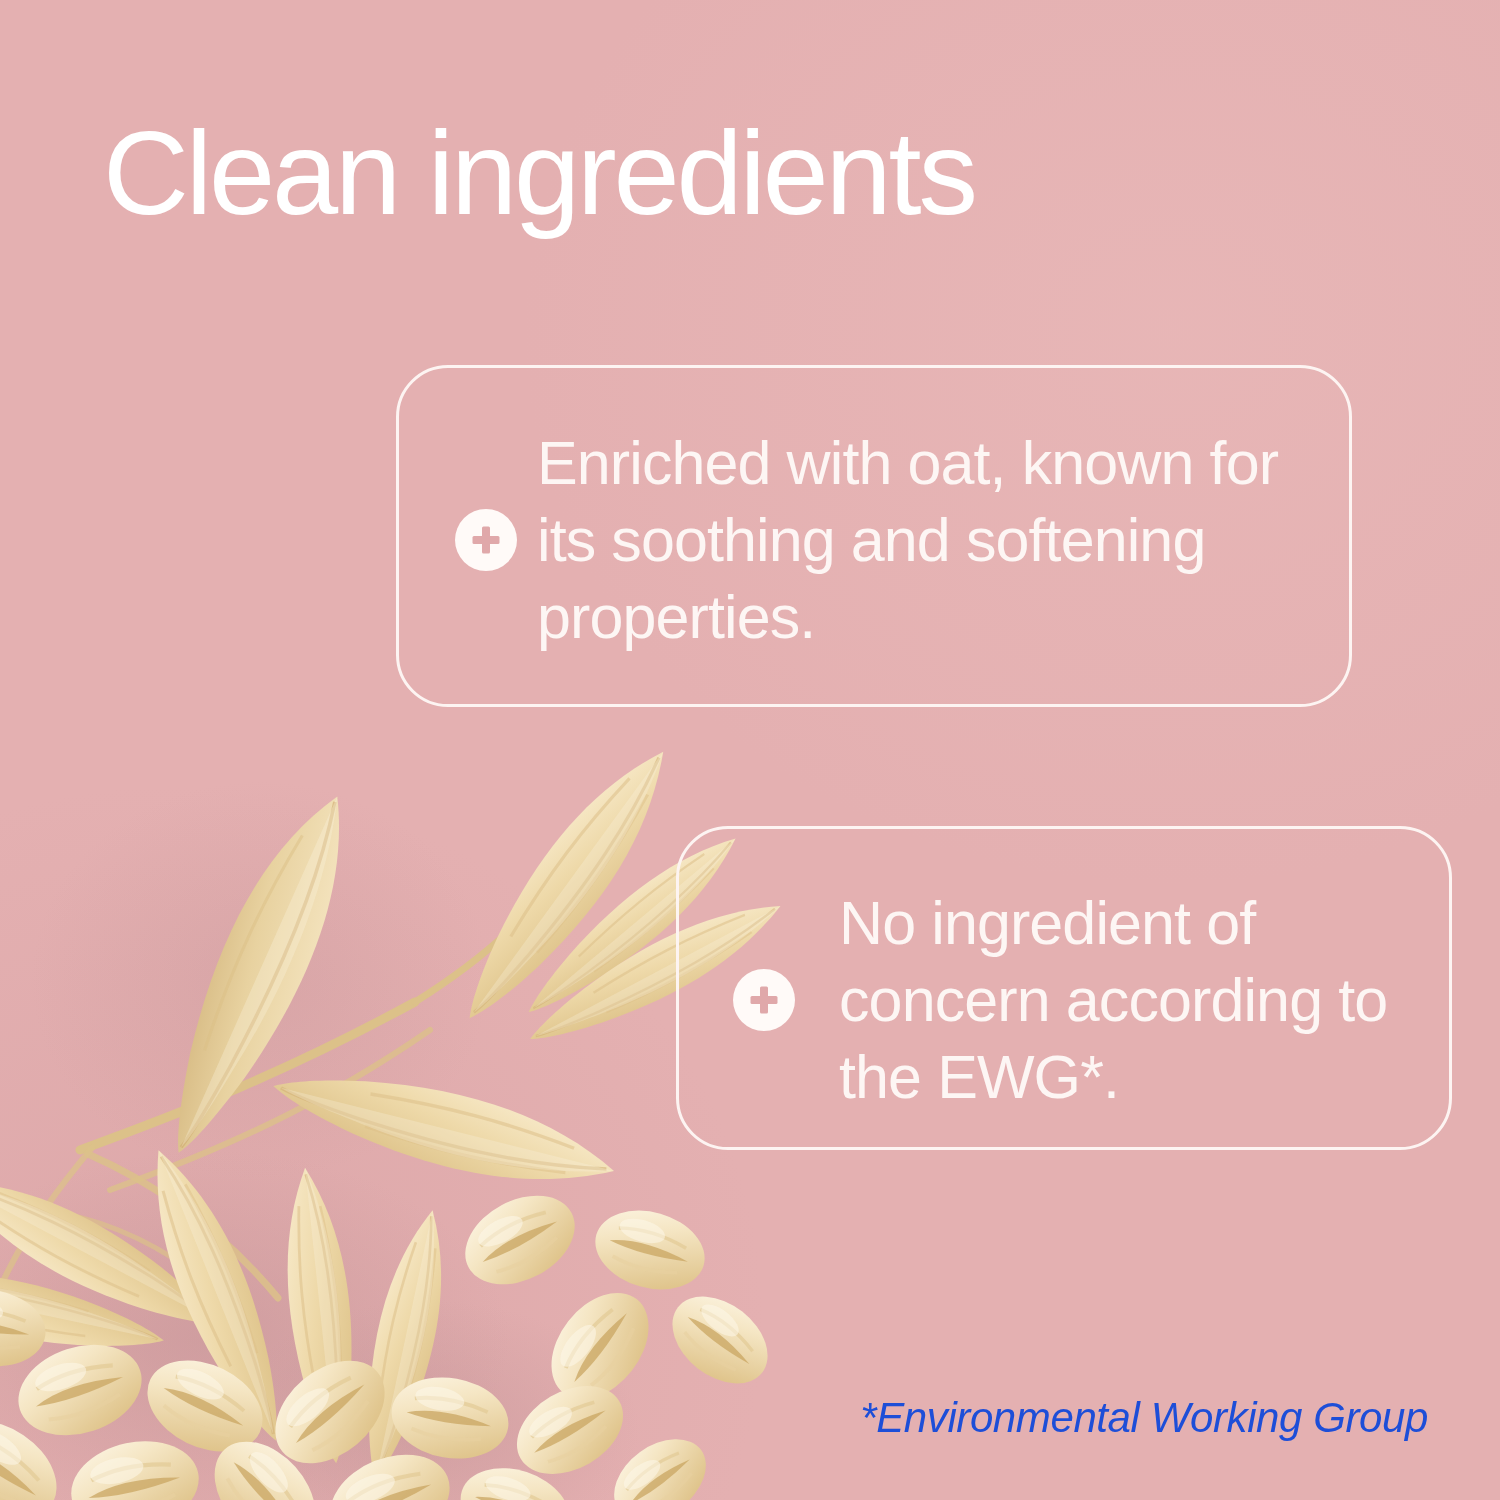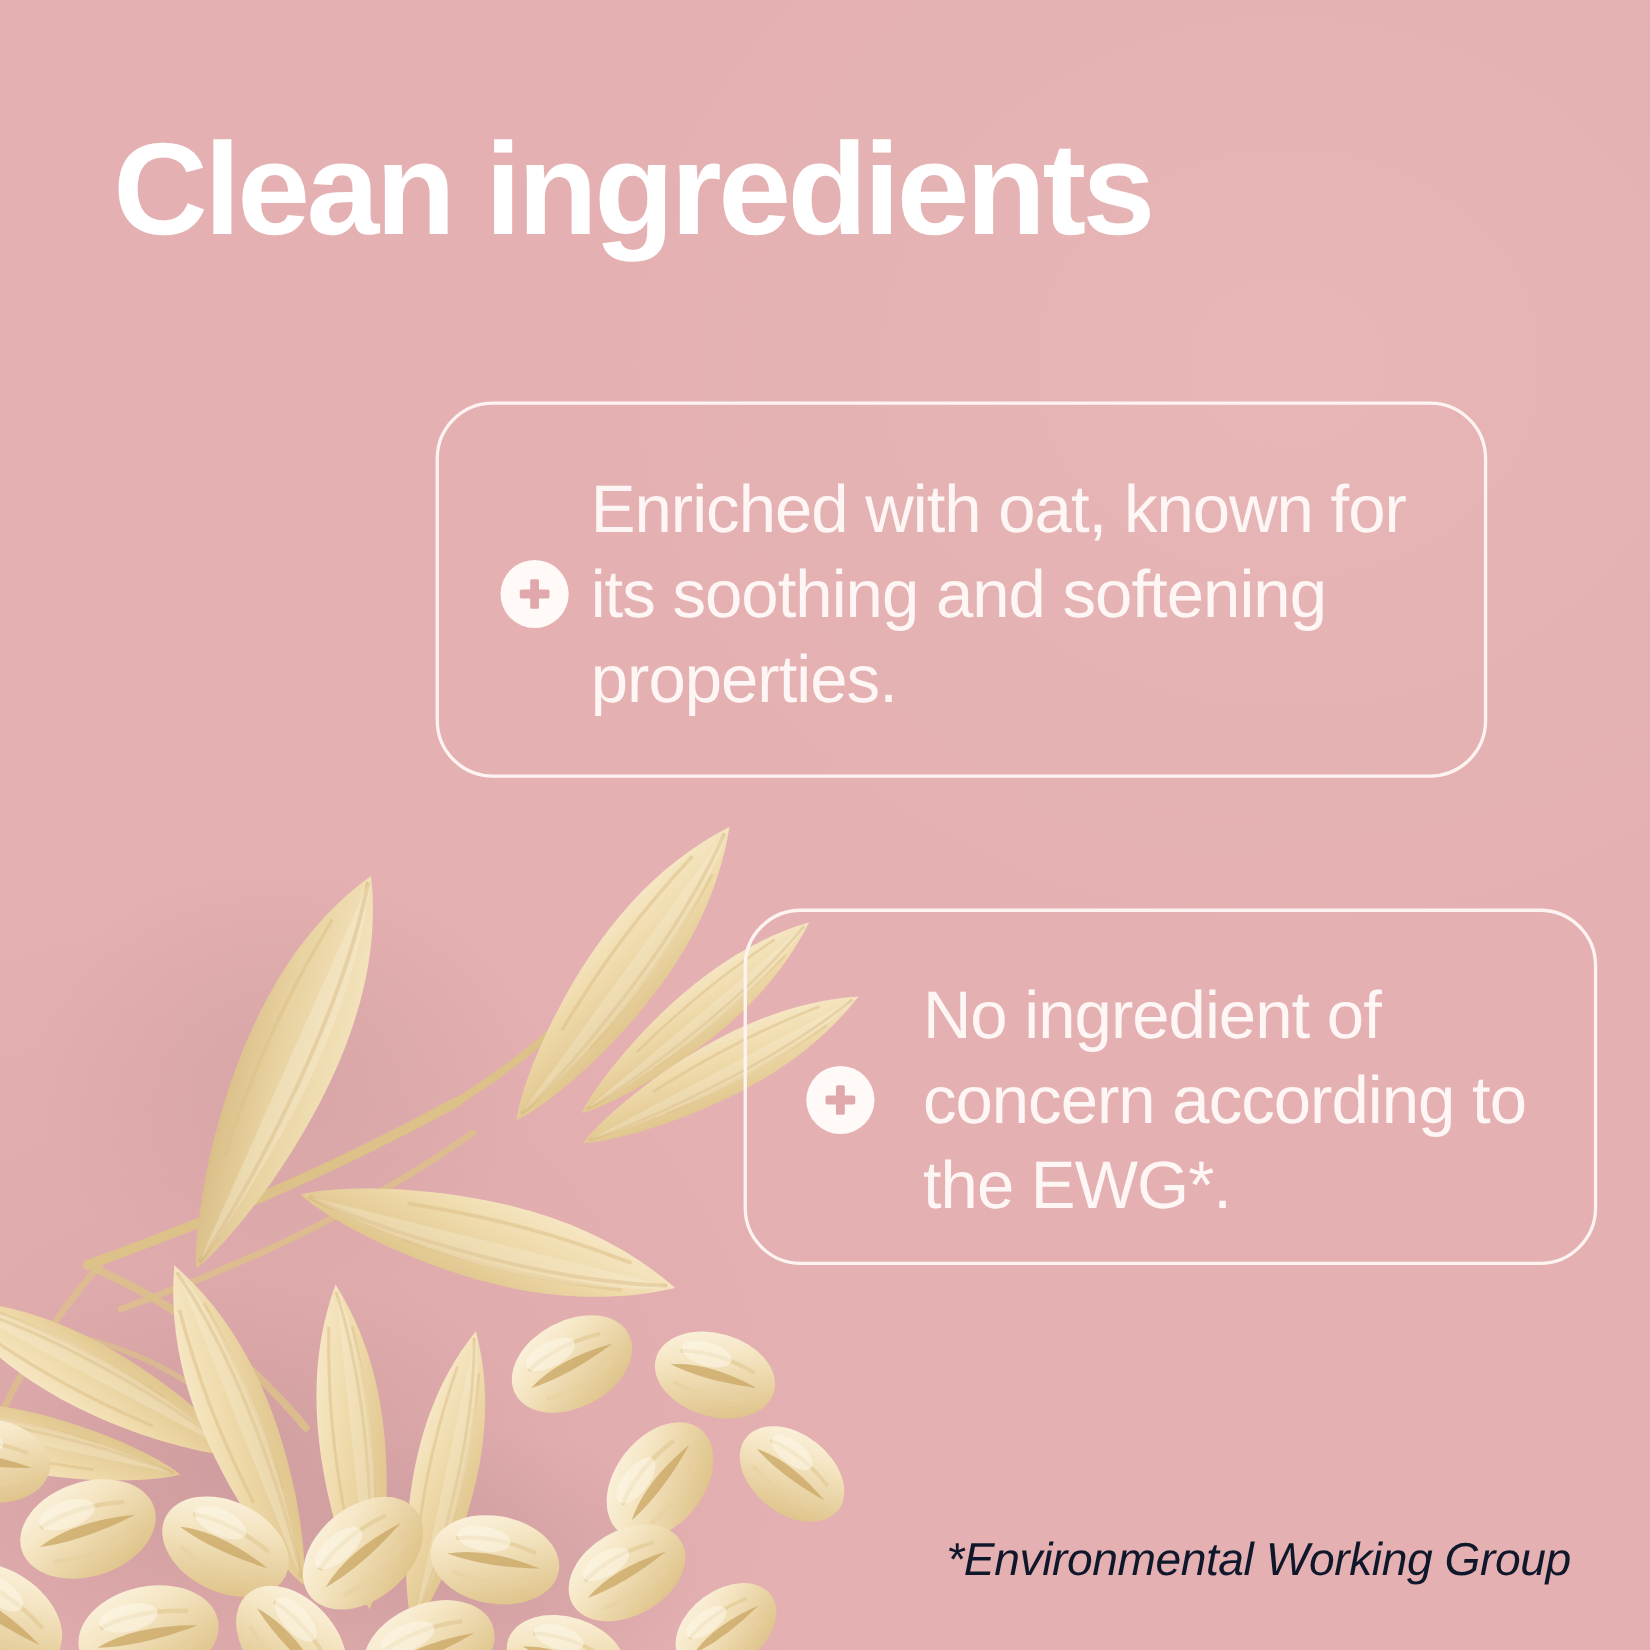--- a/index.html
+++ b/index.html
@@ -27,21 +27,21 @@
       radial-gradient(ellipse 60% 55% at 12% 88%, rgba(212,158,160,0.45) 0%, rgba(212,158,160,0) 65%);
     pointer-events: none;
   }
 
   
   .headline {
     position: absolute;
     left: 103px;
     top: 82px;
     font-size: 119px;
-    font-weight: 700;
+    font-weight: 400;
     letter-spacing: -3.2px;
     color: #ffffff;
     line-height: 1.12;
     white-space: nowrap;
     margin-top: 24px;
   }
 
   
   .card {
     position: absolute;
@@ -99,21 +99,21 @@
   }
 
   
   .footnote {
     position: absolute;
     right: 72px;
     top: 1394px;
     font-size: 42px;
     font-style: italic;
     font-weight: 400;
-    color: #0f172a;
+    color: #1d4ed8;
     letter-spacing: -0.4px;
     white-space: nowrap;
   }
 
   
   #oats {
     position: absolute;
     left: -40px;
     bottom: -30px;
     width: 900px;

